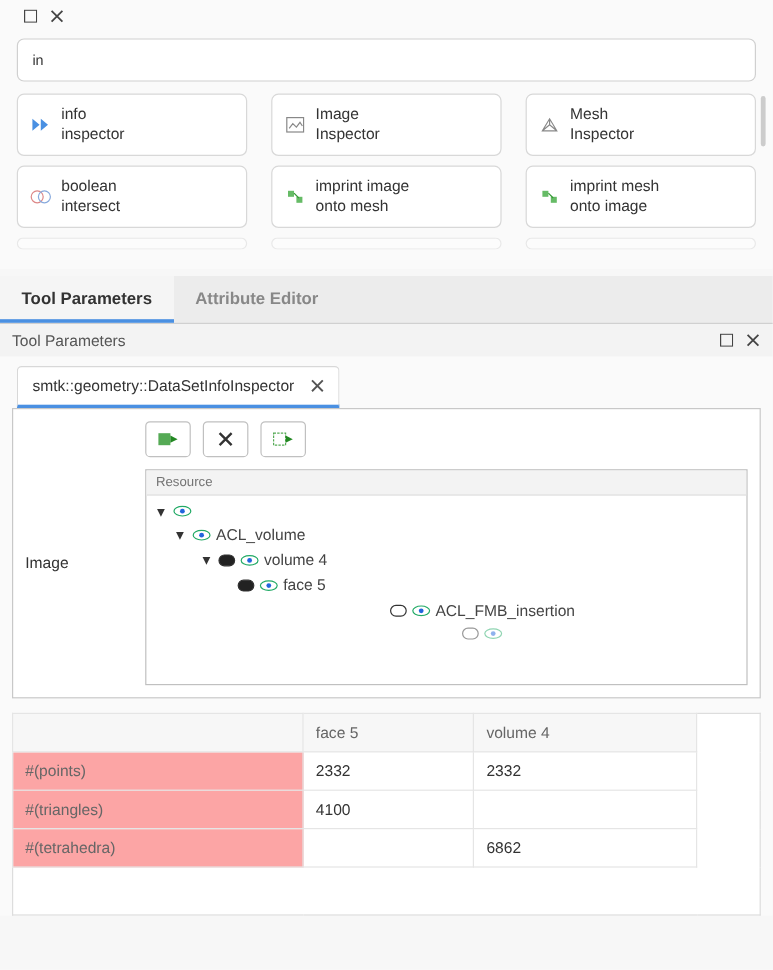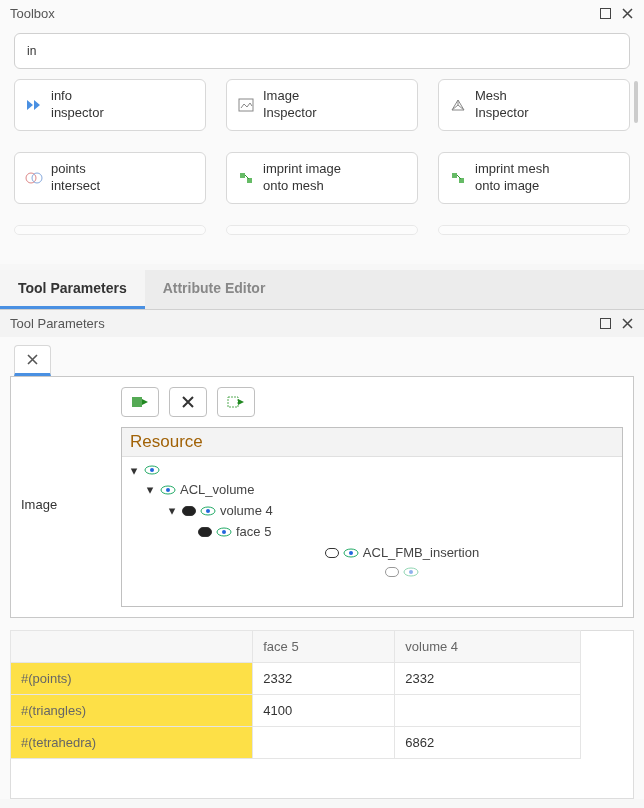--- a/index.html
+++ b/index.html
@@ -6,21 +6,21 @@
 body { background: #f7f7f7; width: 644px; height: 808px; overflow: hidden; font-size: 13px; color: #444; }
 
 .panel { background: #fafafa; }
 .panel-header { display: flex; align-items: center; padding: 6px 10px; font-size: 13px; color: #555; }
 .panel-header .title { flex: 1; }
 .panel-header .win-icon { width: 14px; height: 14px; margin-left: 8px; color: #444; cursor: pointer; display: flex; align-items: center; justify-content: center; }
 
 .toolbox { padding: 0 0 8px 0; }
 .search-box { margin: 6px 14px 10px 14px; border: 1px solid #d0d0d0; border-radius: 6px; padding: 10px 12px; background: #fff; font-size: 12px; color: #333; }
 .tool-grid { margin: 0 14px; position: relative; }
-.tool-row { display: flex; gap: 20px; margin-bottom: 21px; }
+.tool-row { display: flex; gap: 20px; margin-bottom: 8px; }
 .tool-item { flex: 1; border: 1px solid #d8d8d8; border-radius: 6px; background: #fff; padding: 8px 10px; display: flex; align-items: center; gap: 8px; min-height: 52px; cursor: pointer; }
 .tool-item .tool-icon { width: 18px; height: 18px; display: flex; align-items: center; justify-content: center; flex-shrink: 0; }
 .tool-item .tool-text { line-height: 1.3; font-size: 13px; color: #333; }
 .scroll-hint { position: absolute; right: -8px; top: 2px; width: 4px; height: 42px; background: #ccc; border-radius: 2px; }
 
 .tabbar { display: flex; border-bottom: 1px solid #d0d0d0; background: #ececec; margin-top: 6px; }
 .tab { padding: 10px 18px; font-size: 14px; color: #888; cursor: pointer; font-weight: 600; }
 .tab.active { color: #333; border-bottom: 3px solid #4a90e2; background: #f5f5f5; }
 
 .params-panel .panel-header { background: #f3f3f3; }
@@ -30,46 +30,45 @@
 .subtab .close { color: #666; cursor: pointer; font-size: 13px; }
 
 .params-body { margin: 0 10px 10px 10px; border: 1px solid #c8c8c8; background: #fff; padding: 10px; }
 
 .action-row { display: flex; gap: 10px; margin-left: 100px; margin-bottom: 10px; }
 .action-btn { width: 38px; height: 30px; border: 1px solid #c0c0c0; border-radius: 4px; background: #fff; display: flex; align-items: center; justify-content: center; cursor: pointer; }
 
 .inputs-row { display: flex; align-items: flex-start; gap: 8px; }
 .inputs-label { width: 92px; padding-top: 70px; font-size: 13px; color: #333; }
 .tree-box { flex: 1; border: 1px solid #c0c0c0; background: #fff; height: 180px; overflow: hidden; position: relative; }
-.tree-header { background: #f3f3f3; padding: 4px 8px; color: #a16207; border-bottom: 1px solid #e0e0e0; font-size: 17px; }
+.tree-header { background: #f3f3f3; padding: 4px 8px; color: #737373; border-bottom: 1px solid #e0e0e0; font-size: 11px; }
 .tree-content { padding: 4px 0; font-size: 13px; }
 .tree-row { display: flex; align-items: center; padding: 3px 6px; gap: 4px; white-space: nowrap; }
 .tri { width: 12px; height: 12px; display: flex; align-items: center; justify-content: center; color: #333; cursor: pointer; }
 .eye { width: 16px; height: 12px; display: flex; align-items: center; justify-content: center; }
 .swatch { width: 14px; height: 10px; border-radius: 5px; border: 1px solid #333; }
 .swatch.filled { background: #222; }
 .indent1 { padding-left: 22px; }
 .indent2 { padding-left: 44px; }
 .indent3 { padding-left: 66px; justify-content: center; }
 .indent4 { padding-left: 76px; }
 
 .stats-table { margin: 12px 10px 10px 10px; border: 1px solid #ddd; background: #fff; border-collapse: collapse; width: calc(100% - 20px); font-size: 13px; }
 .stats-table th, .stats-table td { border: 1px solid #e5e5e5; padding: 8px 10px; text-align: left; }
 .stats-table thead th { background: #f7f7f7; color: #666; font-weight: normal; }
-.stats-table tbody th { background: #fde047; color: #666; font-weight: normal; }
+.stats-table tbody th { background: #fca5a5; color: #666; font-weight: normal; }
 .stats-table tbody td { color: #333; }
 
 svg { display: block; }
 </style>
 </head>
 <body>
 
 <div class="panel toolbox">
   <div class="panel-header">
-    <span class="title">Toolbox</span>
     <span class="win-icon">
       <svg width="11" height="11" viewBox="0 0 11 11">
           <rect x="0.5" y="0.5" width="10" height="10" fill="none" stroke="#444" stroke-width="1"></rect>
         </svg>
     </span>
     <span class="win-icon">
       <svg width="11" height="11" viewBox="0 0 11 11">
           <path d="M1 1 L10 10 M10 1 L1 10" stroke="#444" stroke-width="1.5"></path>
         </svg>
     </span>
@@ -105,21 +104,21 @@
       </div>
     </div>
     <div class="tool-row">
       <div class="tool-item">
         <span class="tool-icon">
           <svg width="18" height="12" viewBox="0 0 18 12">
               <circle cx="6" cy="6" r="5" fill="none" stroke="#d88"></circle>
               <circle cx="12" cy="6" r="5" fill="none" stroke="#8ad"></circle>
             </svg>
         </span>
-        <span class="tool-text"><span>points</span><br><span>intersect</span></span>
+        <span class="tool-text"><span>boolean</span><br><span>intersect</span></span>
       </div>
       <div class="tool-item">
         <span class="tool-icon">
           <svg width="16" height="14" viewBox="0 0 16 14">
               <rect x="2" y="2" width="5" height="5" fill="#6b6"></rect>
               <rect x="9" y="7" width="5" height="5" fill="#6b6"></rect>
               <path d="M7 4 L11 8" stroke="#393"></path>
             </svg>
         </span>
         <span class="tool-text"><span>imprint image</span><br><span>onto mesh</span></span>
@@ -158,20 +157,21 @@
     </span>
     <span class="win-icon">
       <svg width="11" height="11" viewBox="0 0 11 11">
           <path d="M1 1 L10 10 M10 1 L1 10" stroke="#444" stroke-width="1.5"></path>
         </svg>
     </span>
   </div>
 
   <div class="subtab-row">
     <div class="subtab">
+      <span>smtk::geometry::DataSetInfoInspector</span>
       <span class="close">
         <svg width="11" height="11" viewBox="0 0 11 11">
             <path d="M1 1 L10 10 M10 1 L1 10" stroke="#555" stroke-width="1.6"></path>
           </svg>
       </span>
     </div>
   </div>
 
   <div class="params-body">
     <div class="action-row">

